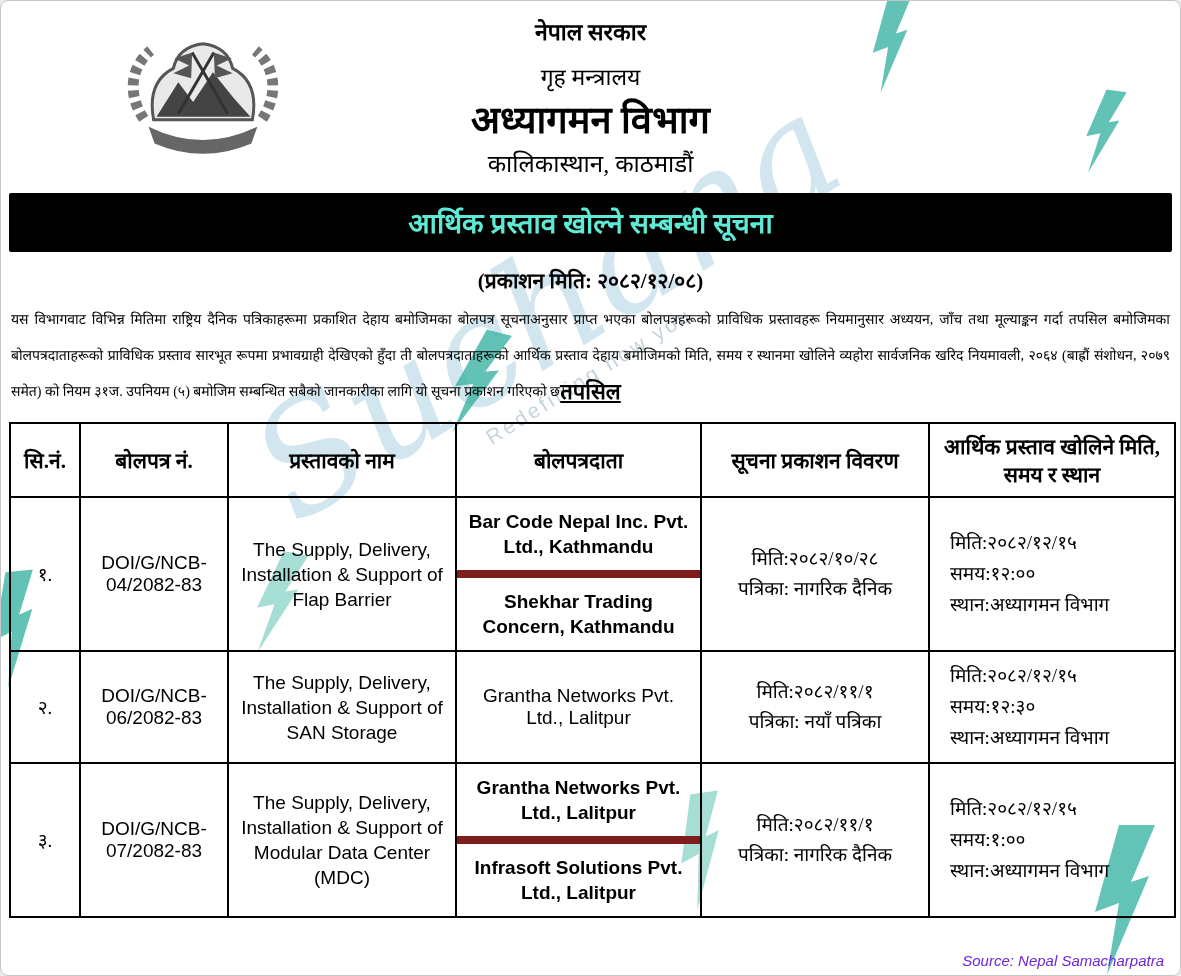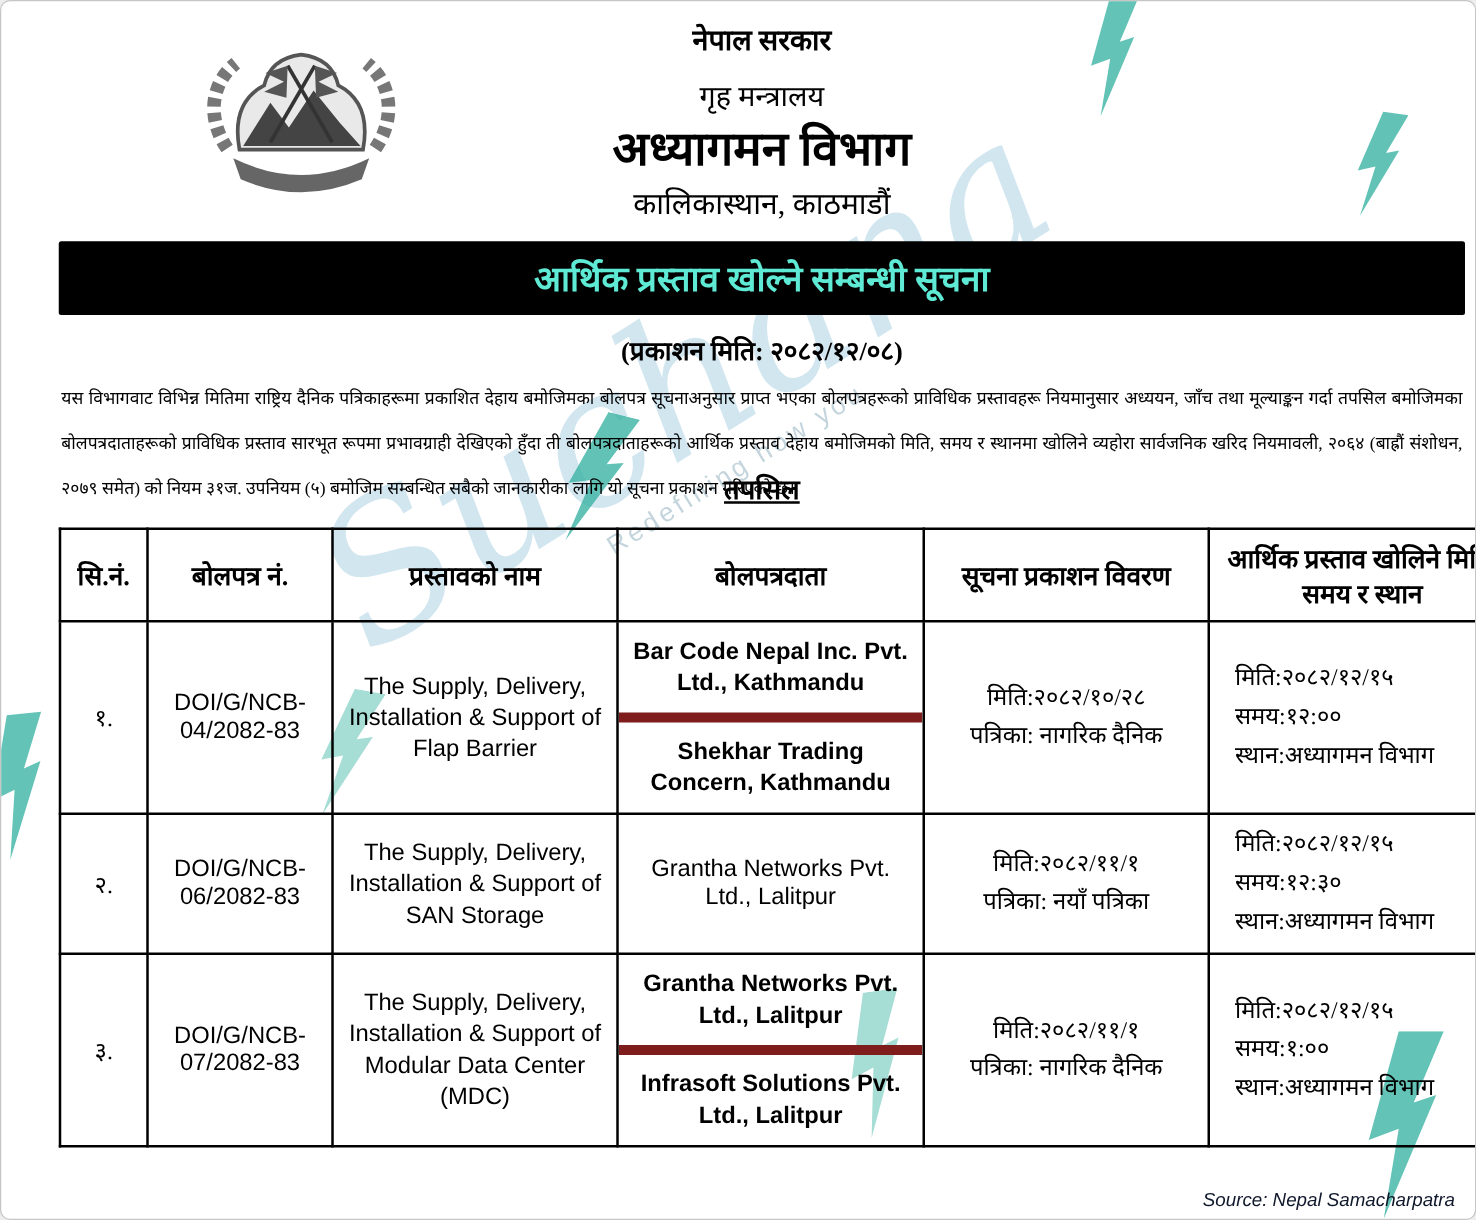--- a/index.html
+++ b/index.html
@@ -4,21 +4,21 @@
 <style>
   * { margin:0; padding:0; box-sizing:border-box; }
   html,body { background:#ededed; }
   body { font-family:"Liberation Sans", sans-serif; color:#000; }
 
   .page {
     position:relative; width:1181px; height:976px; margin:0 auto;
     background:#ffffff; border:1px solid #c6c6c6; border-radius:8px;
     overflow:hidden;
   }
-  .content { position:relative; z-index:3;padding-left:38px; }
+  .content { position:relative; z-index:3; }
 
   .dev { font-family:"Liberation Serif","DejaVu Sans",serif; }
 
   
   .header { position:relative; text-align:center; padding-top:16px; }
   .emblem { position:absolute; left:118px; top:22px; width:168px; height:152px; }
   .gov-line1 { font-size:23px; font-weight:bold; line-height:32px; }
   .gov-line2 { font-size:23px; font-weight:normal; line-height:34px;margin-top:12px; }
   .dept      { font-size:38px; font-weight:bold; line-height:50px; }
   .addr      { font-size:24px; line-height:38px; }
@@ -62,21 +62,21 @@
   .bidder-sub { padding:11px 8px; line-height:25px;font-weight:bold; }
   .bidder-sub + .bidder-sub { border-top:8px solid #7f1d1d; }
   .opening-cell { text-align:left !important; padding-left:8px !important; font-size:20px; }
   .opening-cell div { margin:5px 12px; line-height:26px; }
   .row-tall td { height:140px; }
   .row-mid  td { height:112px; }
 
   
   .source {
     position:absolute; right:16px; bottom:6px; z-index:3;
-    font-style:italic; font-size:15px; color:#0f172a;
+    font-style:italic; font-size:15px; color:#6d28d9;
   }
 
   
   .watermark {
     position:absolute; z-index:1; left:170px; top:230px; width:760px;
     transform:rotate(-32deg); text-align:center; pointer-events:none;
   }
   .watermark .brand {
     font-family:"DejaVu Serif", serif; font-style:italic;
     font-size:150px; color:#aed2e4; opacity:.55; line-height:150px;

